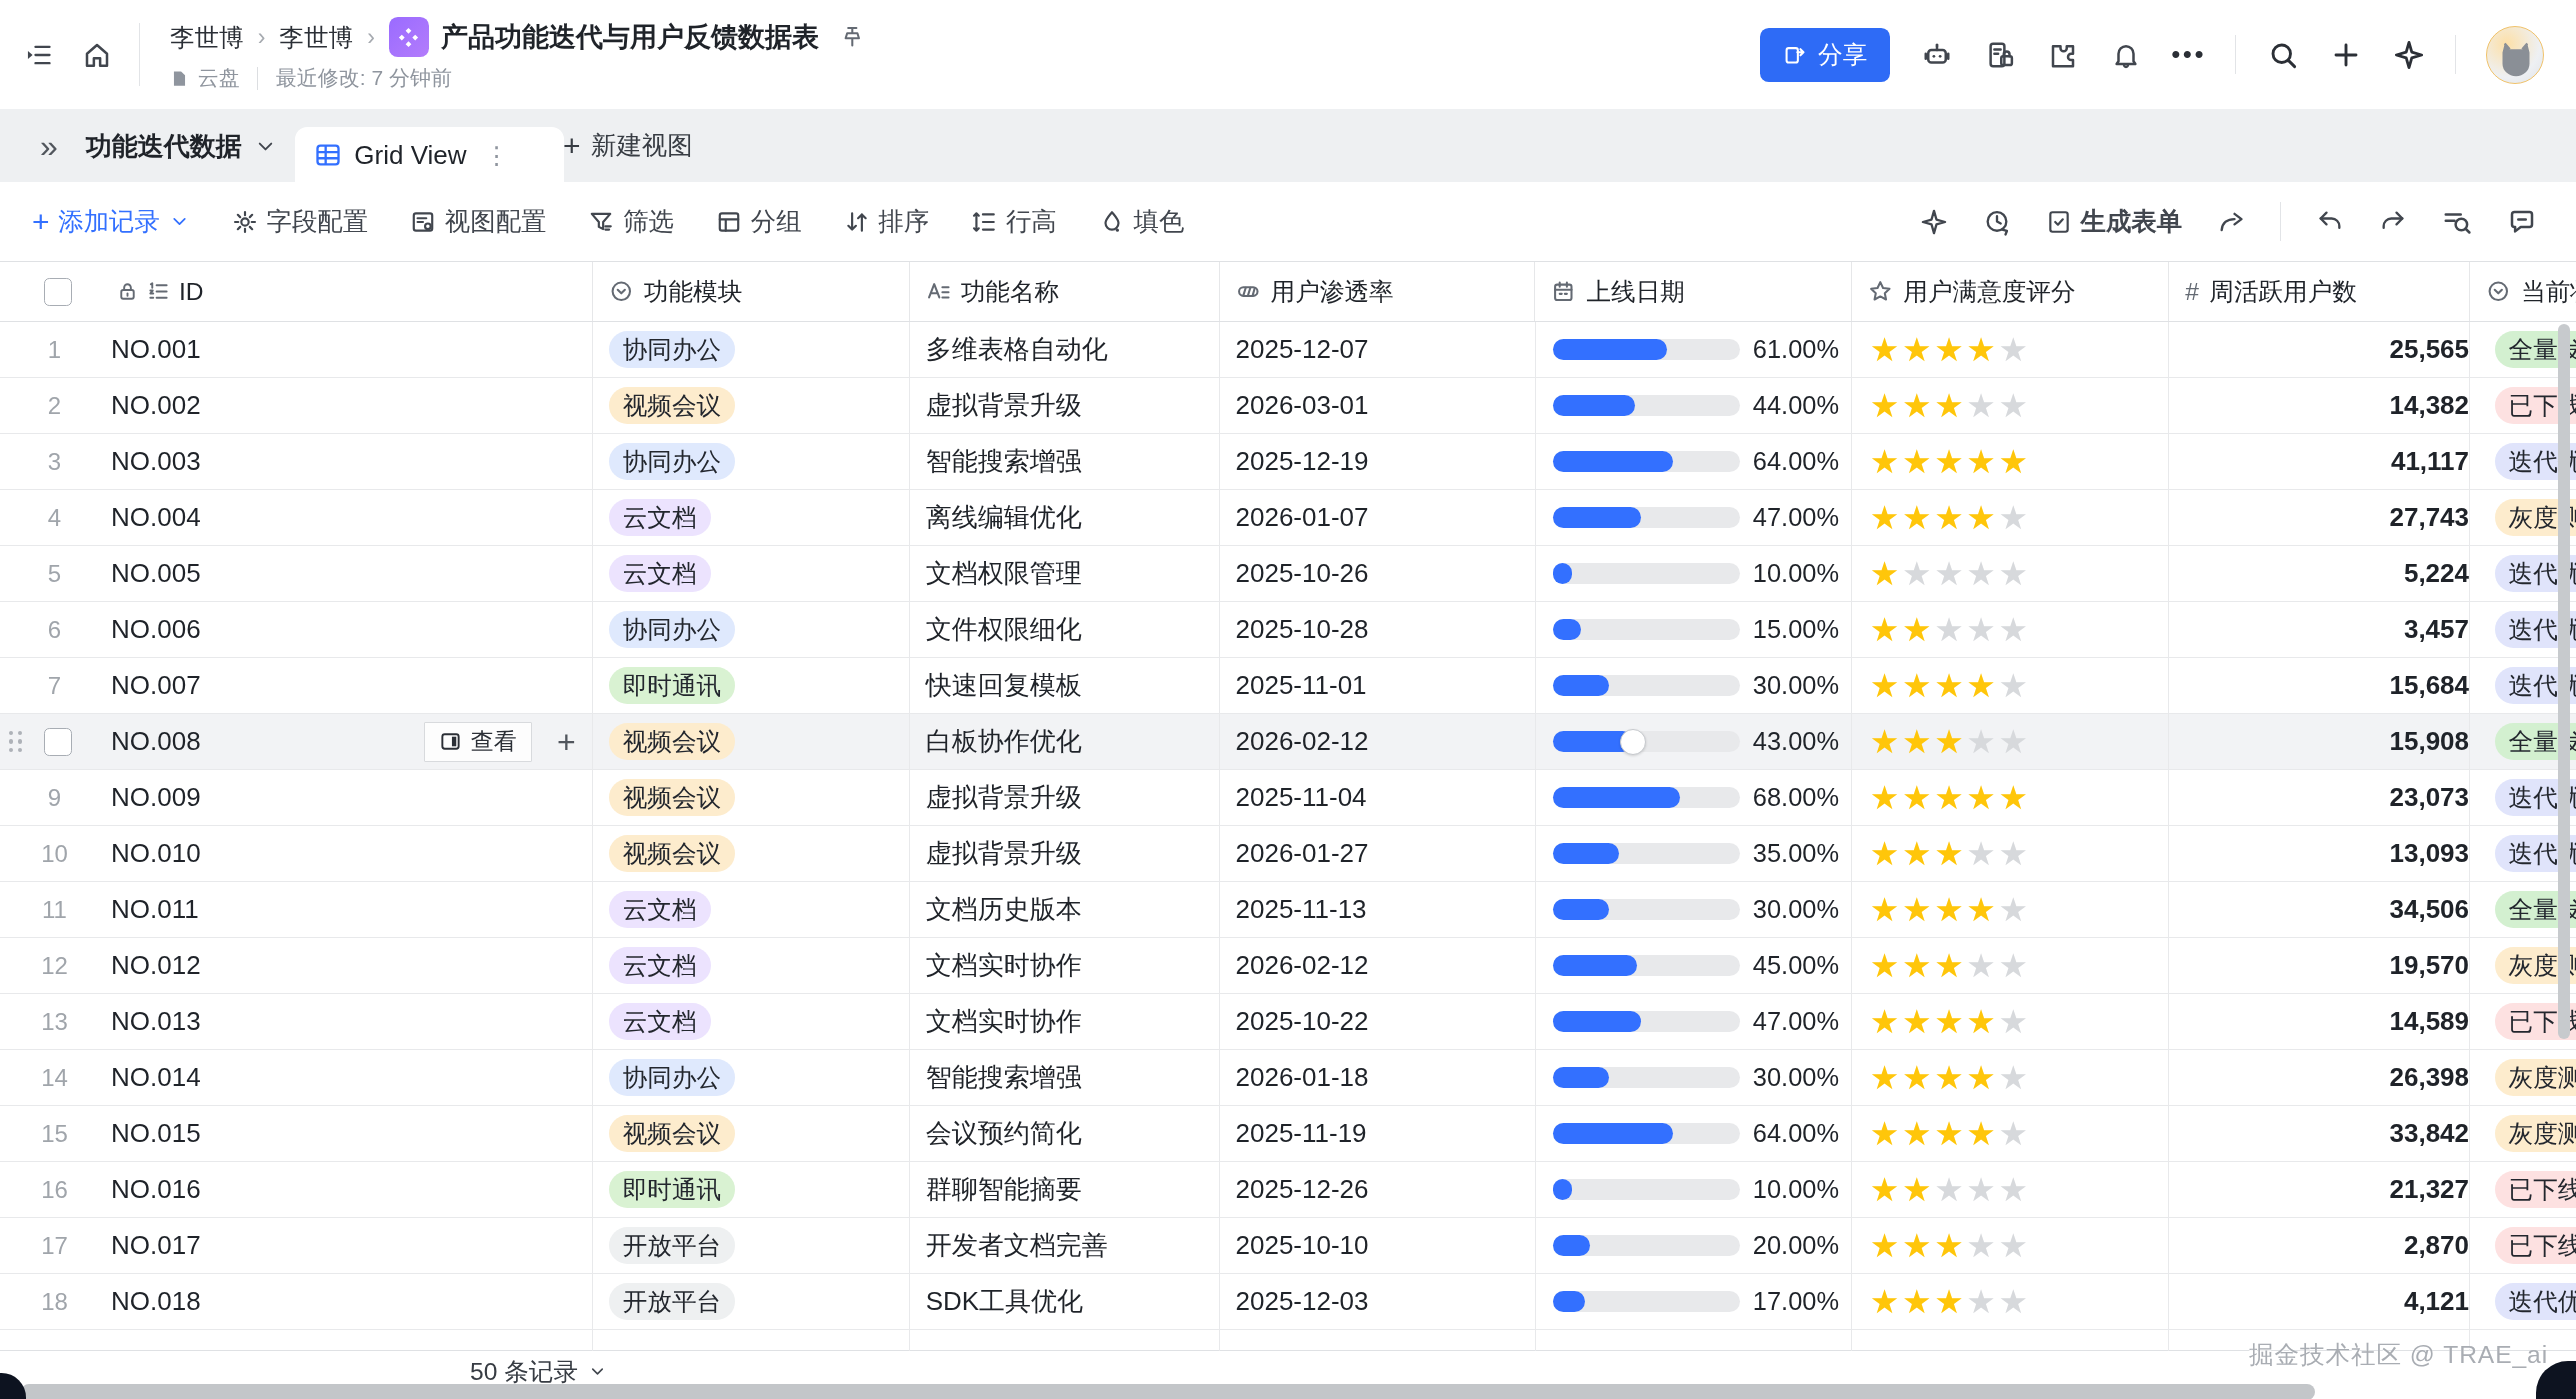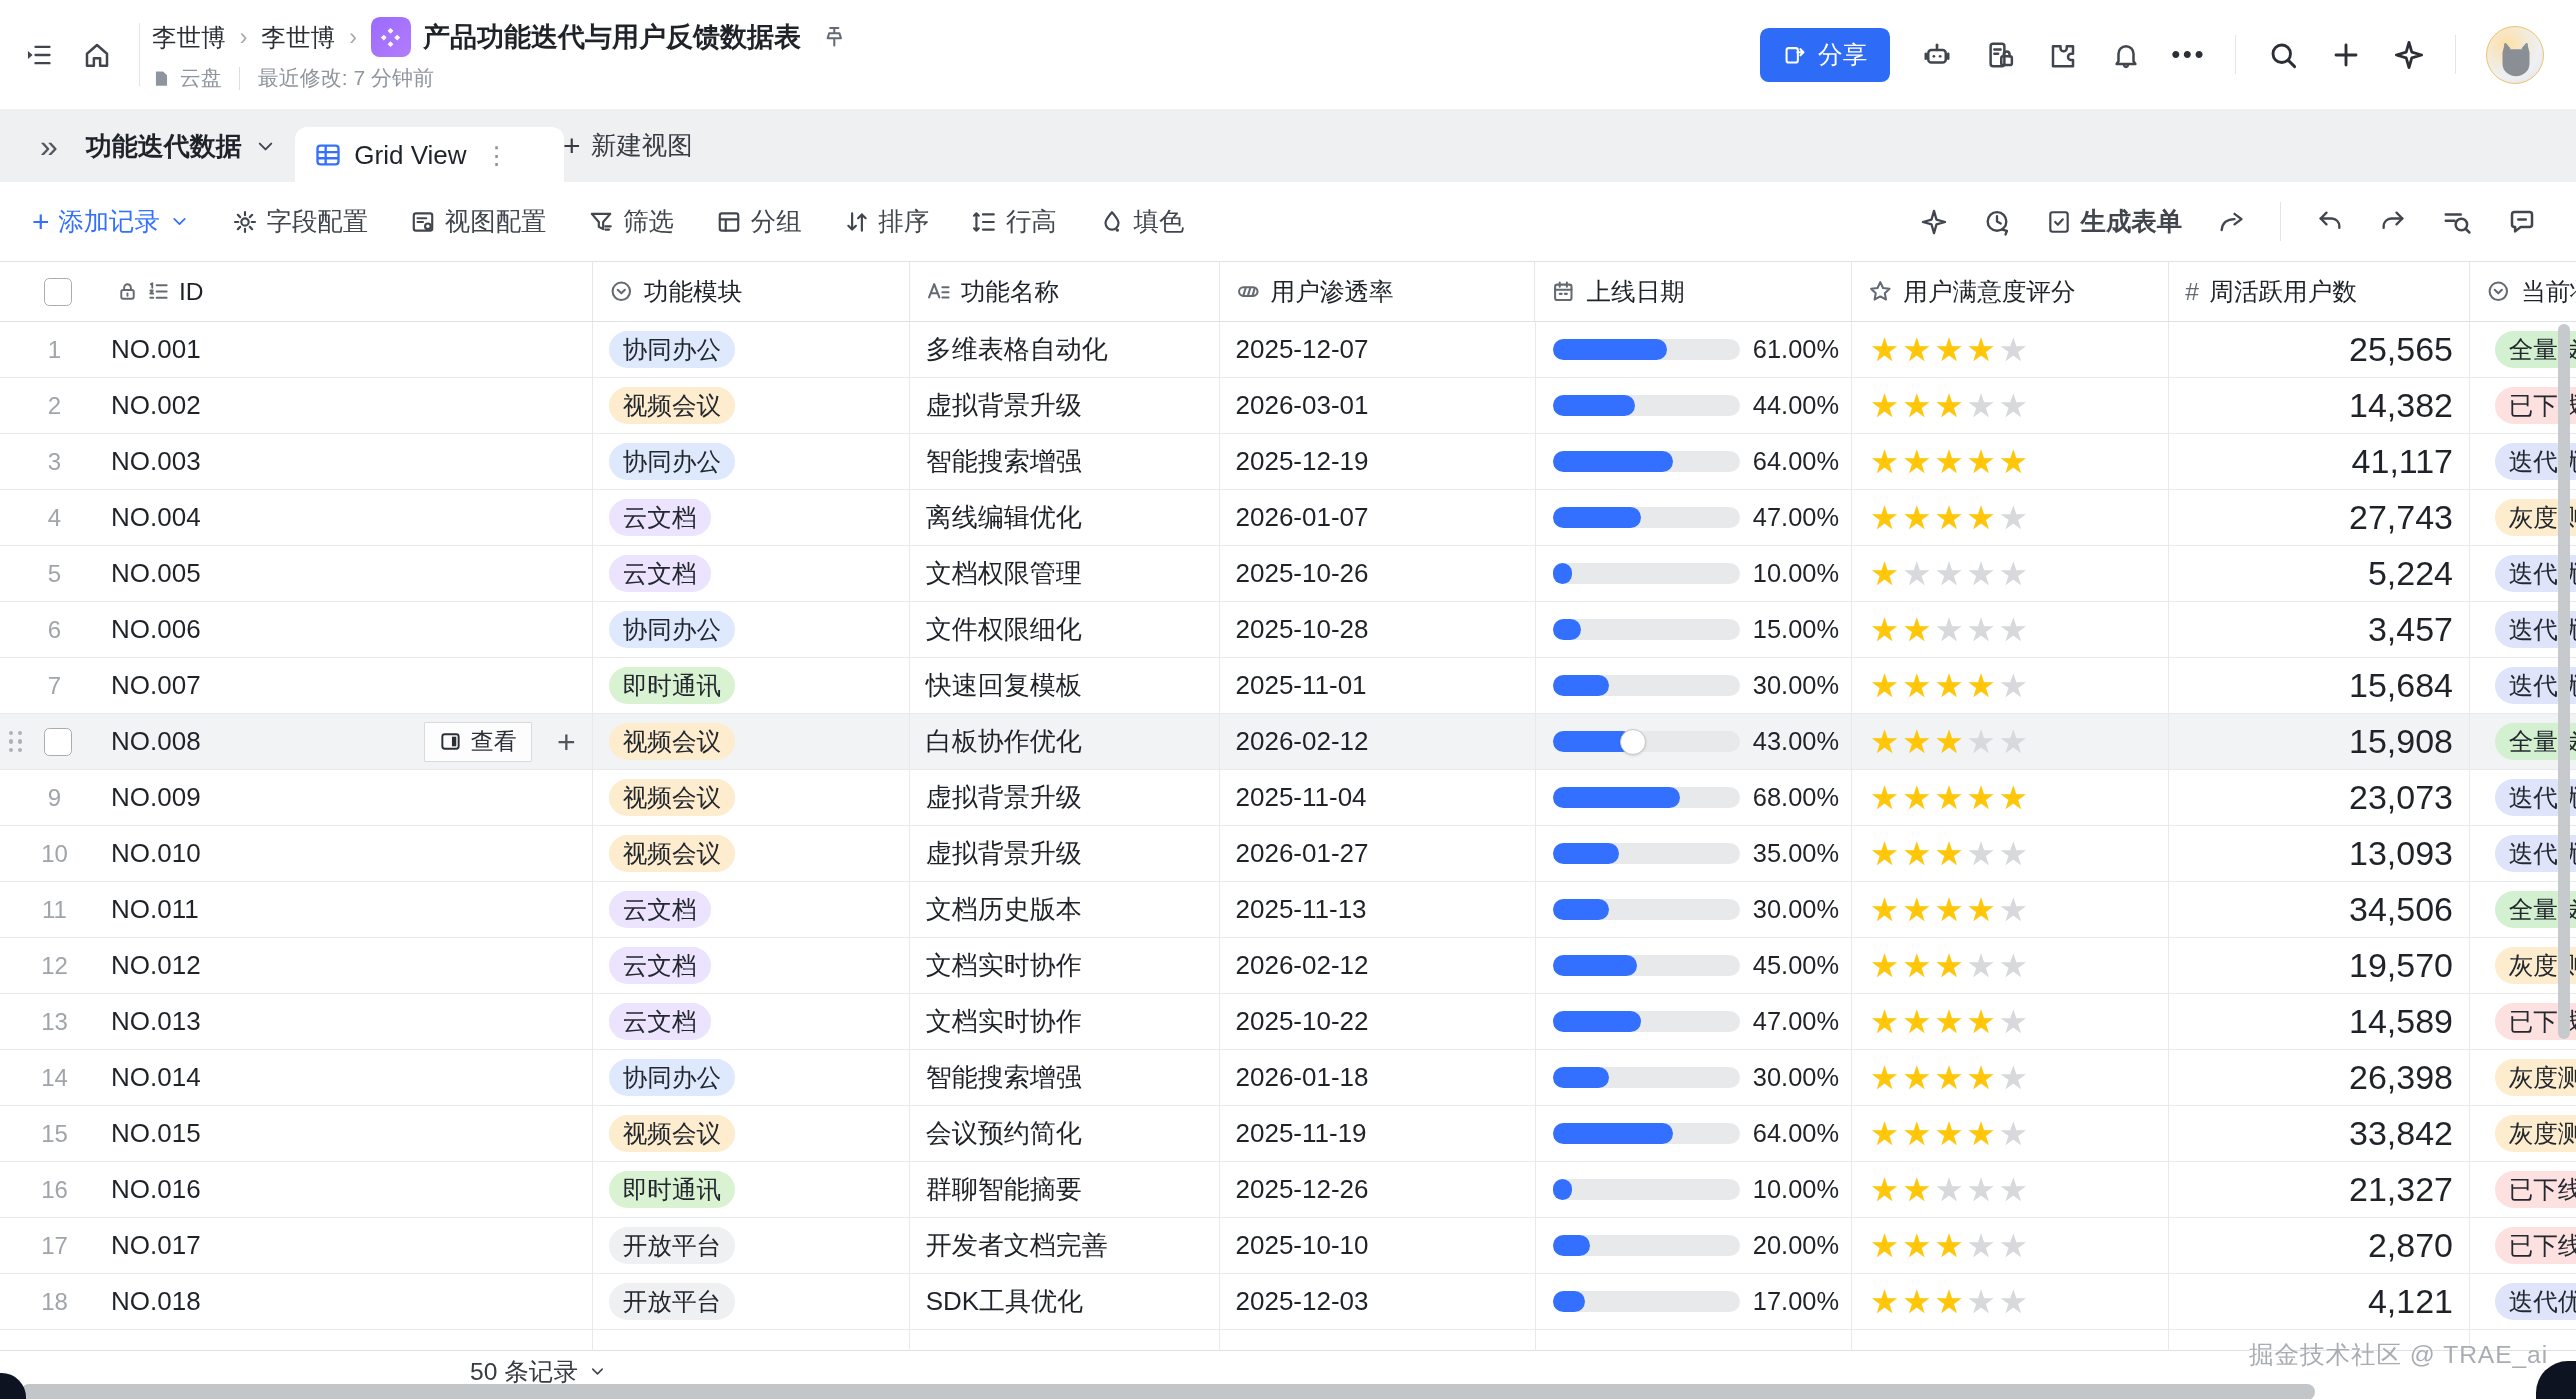--- a/index.html
+++ b/index.html
@@ -8,21 +8,21 @@
   #page { position:relative; width:2576px; height:1399px; background:#fff; }
 
   svg { display:block; }
   .ic { stroke:#41464e; fill:none; stroke-width:2; stroke-linecap:round; stroke-linejoin:round; }
 
   
   #navbar { position:absolute; left:0; top:0; width:100%; height:109px; background:#fff; display:flex; align-items:center; }
   .nav-left { display:flex; align-items:center; height:100%; }
   .nav-icon-btn { width:39px; height:39px; display:flex; align-items:center; justify-content:center; margin-left:19px; border-radius:7px; }
   .nav-sep { width:0.9px; height:63px; background:#e2e4e7; margin:0 0 0 23px; }
-  .crumb-block { margin-left:12px; display:flex; flex-direction:column; justify-content:center; gap:7px; }
+  .crumb-block { margin-left:30px; display:flex; flex-direction:column; justify-content:center; gap:7px; }
   .crumb-line1 { display:flex; align-items:center; font-size:24.6px; color:#2b2f36; }
   .crumb-sep { color:#a6aab0; margin:0 14px; font-size:23px; }
   .doc-icon { width:40px; height:40px; border-radius:8.8px; background:linear-gradient(135deg,#9a6bff,#b37cfb); display:flex; align-items:center; justify-content:center; margin-right:12.3px; }
   .doc-title { font-size:27px; font-weight:bold; color:#1f2329; }
   .pin { margin-left:21px; }
   .crumb-line2 { display:flex; align-items:center; font-size:21px; color:#8f959e; gap:8.8px; }
   .mini-sep { width:0.9px; height:23px; background:#dcdee1; margin:0 8.8px; }
   .nav-right { position:absolute; right:32px; top:0; height:109px; display:flex; align-items:center; gap:30px; }
   .share-btn { height:54px; padding:0 23px; background:#2e6bf6; color:#fff; border-radius:8.8px; display:flex; align-items:center; gap:10.5px; font-size:24.6px; cursor:pointer; }
   .share-btn svg { stroke:#fff; }
@@ -89,21 +89,21 @@
   .fill { position:absolute; left:0; top:0; height:21px; border-radius:10.5px; background:#3370ff; }
   .handle { display:none; position:absolute; top:50%; width:26px; height:26px; border-radius:50%; background:#fff; border:1.8px solid #c6c9cd; transform:translate(-50%,-50%); box-shadow:0 0.9px 2.6px rgba(0,0,0,.15); }
   .hovered .handle { display:block; }
   .pct { margin-left:auto; margin-right:12.3px; font-size:25.4px; color:#1f2329; }
 
   .stars { padding-left:17.5px; gap:2.6px; }
   .star { font-size:33px; line-height:1; }
   .star.on { color:#ffc60a; }
   .star.off { color:#d7d9dc; }
 
-  .td.c6 { justify-content:flex-end; padding-right:16px; font-size:34px; }
+  .td.c6 { justify-content:flex-end; font-size:26px;font-weight:bold; }
 
   .partial-row { display:flex; height:21px; border-bottom:0.9px solid #dfe1e4; background:#fff; }
   .partial-row .td { border-bottom:none; height:21px; }
 
   
   #footer { position:absolute; left:18px; top:1352px; width:100%; height:38px; background:#fff; display:flex; align-items:center; }
   .rec-count { margin-left:452px; display:flex; align-items:center; gap:10.5px; font-size:24.6px; color:#373c43; }
 
   #hscroll { position:absolute; left:21px; top:1384px; width:2294px; height:16px; border-radius:8px; background:#c3c6c9; }
   #vscroll { position:absolute; right:6.1px; top:324px; width:12.3px; height:715px; border-radius:6.1px; background:#c7cacd; }

